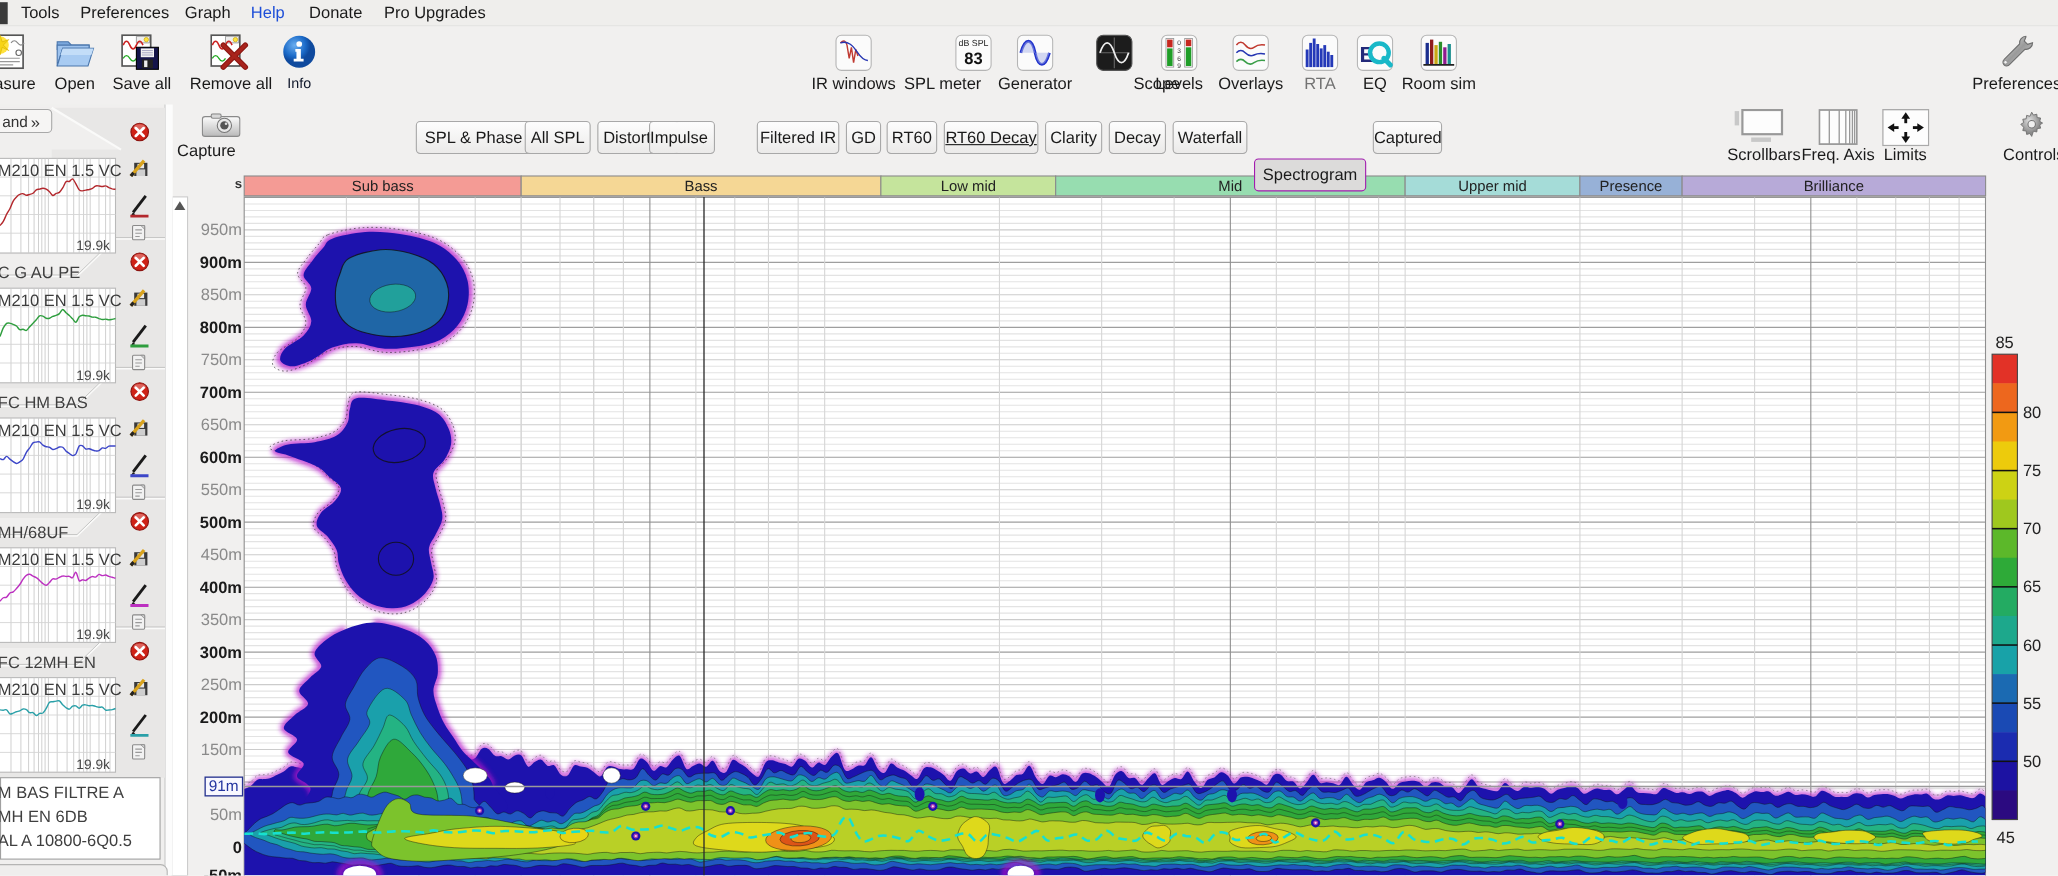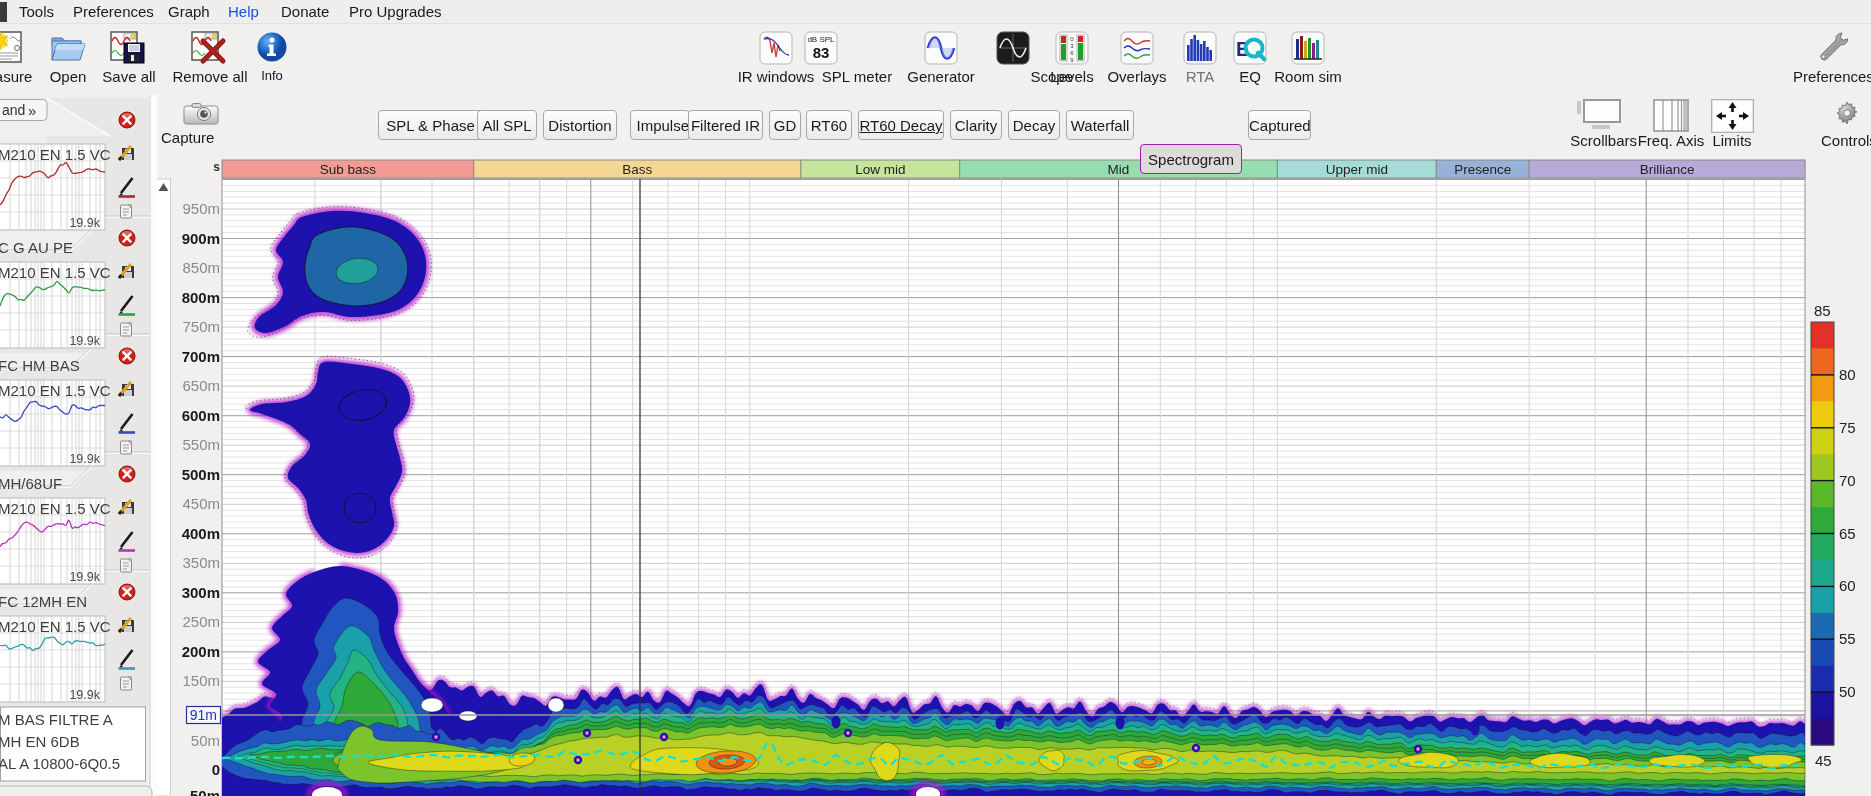--- a/index.html
+++ b/index.html
@@ -378,21 +378,21 @@
         <circle cx="16" cy="9" r="2.6" fill="#fff"></circle>
         <path d="M12.5,13.5 h5 v9 h2.5 v2.5 h-9 v-2.5 h2.5 v-6.5 h-1 Z" fill="#fff"></path>
       </svg></div>
     <div style="position:absolute;top:68px;left:212px;width:120px;text-align:center;font-size:13px;color:#0f172a;white-space:nowrap;">Info</div>
 <div style="position:absolute;left:759.0px;top:31px;"><svg width="34" height="34" viewBox="0 0 34 34">
         <rect x="1" y="1" width="32" height="32" rx="5" fill="#fbfbfb" stroke="#b5b5b5"></rect>
         <path d="M5,8 C8,5 10,6 11,10 L13,22 L15,12 L17,26 L19,14 L21,20" stroke="#c03a32" stroke-width="1.3" fill="none"></path>
         <path d="M5,8 C12,6 16,10 20,16 C24,22 28,24 30,24" stroke="#2636b2" stroke-width="1.3" fill="none"></path>
       </svg></div>
     <div style="position:absolute;top:68px;left:716px;width:120px;text-align:center;font-size:15px;color:#1a1a1a;white-space:nowrap;">IR windows</div>
-<div style="position:absolute;left:804px;top:31px;"><svg width="34" height="34" viewBox="0 0 34 34">
+<div style="position:absolute;left:868px;top:31px;"><svg width="34" height="34" viewBox="0 0 34 34">
         <rect x="1" y="1" width="32" height="32" rx="5" fill="#fbfbfb" stroke="#b5b5b5"></rect>
         <text x="17" y="11" font-size="8" fill="#222" text-anchor="middle" font-family="Liberation Sans">dB SPL</text>
         <text x="17" y="27" font-size="15" font-weight="bold" fill="#111" text-anchor="middle" font-family="Liberation Sans">83</text>
       </svg></div>
     <div style="position:absolute;top:68px;left:797px;width:120px;text-align:center;font-size:15px;color:#1a1a1a;white-space:nowrap;">SPL meter</div>
 <div style="position:absolute;left:924.0px;top:31px;"><svg width="34" height="34" viewBox="0 0 34 34">
         <rect x="1" y="1" width="32" height="32" rx="5" fill="#fbfbfb" stroke="#b5b5b5"></rect>
         <path d="M4,17 C8,3 14,3 17,17 C20,31 26,31 30,17" stroke="#2233cc" stroke-width="2.6" fill="none"></path>
         <path d="M4,17 C8,3 14,3 17,17 L30,17 C26,31 20,31 17,17 Z" fill="#aab4ea" opacity="0.5"></path>
       </svg></div>
@@ -481,21 +481,21 @@
         <rect x="1" y="3" width="34" height="18" rx="2.5" fill="url(#cg)" stroke="#8a8a8a"></rect>
         <rect x="9" y="0.5" width="9" height="4" rx="1.5" fill="#d8d8d8" stroke="#8a8a8a"></rect>
         <circle cx="21" cy="11" r="6.5" fill="#e8e8e8" stroke="#777"></circle>
         <circle cx="21" cy="11" r="3.8" fill="#555"></circle>
         <circle cx="22.5" cy="9.5" r="1.2" fill="#ddd"></circle>
       </svg></div>
 <div style="position:absolute;left:161px;top:129px;width:80px;text-align:left;font-size:15px;color:#1a1a1a;">Capture</div>
 <div style="position:absolute;left:378px;top:110px;width:105px;height:30px;background:linear-gradient(#fdfdfd,#ebeae9);border:1px solid #a8a8a8;border-radius:4px;font-size:15px;color:#1a1a1a;text-align:center;line-height:30px;">SPL &amp; Phase</div>
 <div style="position:absolute;left:477px;top:110px;width:60px;height:30px;background:linear-gradient(#fdfdfd,#ebeae9);border:1px solid #a8a8a8;border-radius:4px;font-size:15px;color:#1a1a1a;text-align:center;line-height:30px;">All SPL</div>
 <div style="position:absolute;left:543px;top:110px;width:74px;height:30px;background:linear-gradient(#fdfdfd,#ebeae9);border:1px solid #a8a8a8;border-radius:4px;font-size:15px;color:#1a1a1a;text-align:center;line-height:30px;">Distortion</div>
-<div style="position:absolute;left:630px;top:110px;width:60px;height:30px;background:linear-gradient(#fdfdfd,#ebeae9);border:1px solid #a8a8a8;border-radius:4px;font-size:15px;color:#1a1a1a;text-align:right;line-height:30px;">Impulse</div>
+<div style="position:absolute;left:590px;top:110px;width:60px;height:30px;background:linear-gradient(#fdfdfd,#ebeae9);border:1px solid #a8a8a8;border-radius:4px;font-size:15px;color:#1a1a1a;text-align:left;line-height:30px;">Impulse</div>
 <div style="position:absolute;left:688px;top:110px;width:75px;height:30px;background:linear-gradient(#fdfdfd,#ebeae9);border:1px solid #a8a8a8;border-radius:4px;font-size:15px;color:#1a1a1a;text-align:center;line-height:30px;">Filtered IR</div>
 <div style="position:absolute;left:769px;top:110px;width:32px;height:30px;background:linear-gradient(#fdfdfd,#ebeae9);border:1px solid #a8a8a8;border-radius:4px;font-size:15px;color:#1a1a1a;text-align:center;line-height:30px;">GD</div>
 <div style="position:absolute;left:806px;top:110px;width:46px;height:30px;background:linear-gradient(#fdfdfd,#ebeae9);border:1px solid #a8a8a8;border-radius:4px;font-size:15px;color:#1a1a1a;text-align:center;line-height:30px;">RT60</div>
 <div style="position:absolute;left:858px;top:110px;width:86px;height:30px;background:linear-gradient(#fdfdfd,#ebeae9);border:1px solid #a8a8a8;border-radius:4px;font-size:15px;color:#1a1a1a;text-align:center;line-height:30px;text-decoration:underline;">RT60 Decay</div>
 <div style="position:absolute;left:950px;top:110px;width:52px;height:30px;background:linear-gradient(#fdfdfd,#ebeae9);border:1px solid #a8a8a8;border-radius:4px;font-size:15px;color:#1a1a1a;text-align:center;line-height:30px;">Clarity</div>
 <div style="position:absolute;left:1008px;top:110px;width:52px;height:30px;background:linear-gradient(#fdfdfd,#ebeae9);border:1px solid #a8a8a8;border-radius:4px;font-size:15px;color:#1a1a1a;text-align:center;line-height:30px;">Decay</div>
 <div style="position:absolute;left:1066px;top:110px;width:68px;height:30px;background:linear-gradient(#fdfdfd,#ebeae9);border:1px solid #a8a8a8;border-radius:4px;font-size:15px;color:#1a1a1a;text-align:center;line-height:30px;">Waterfall</div>
 <div style="position:absolute;left:1140px;top:110px;width:102px;height:30px;background:#dcdbda;border:1px solid #a21caf;border-radius:4px;font-size:15px;color:#1a1a1a;text-align:center;line-height:30px;margin-top:34px;">Spectrogram</div>
 <div style="position:absolute;left:1248px;top:110px;width:63px;height:30px;background:linear-gradient(#fdfdfd,#ebeae9);border:1px solid #a8a8a8;border-radius:4px;font-size:15px;color:#1a1a1a;text-align:center;line-height:30px;">Captured</div>
 <div style="position:absolute;left:1572px;top:99px;"><svg width="50" height="34" viewBox="0 0 50 34">

